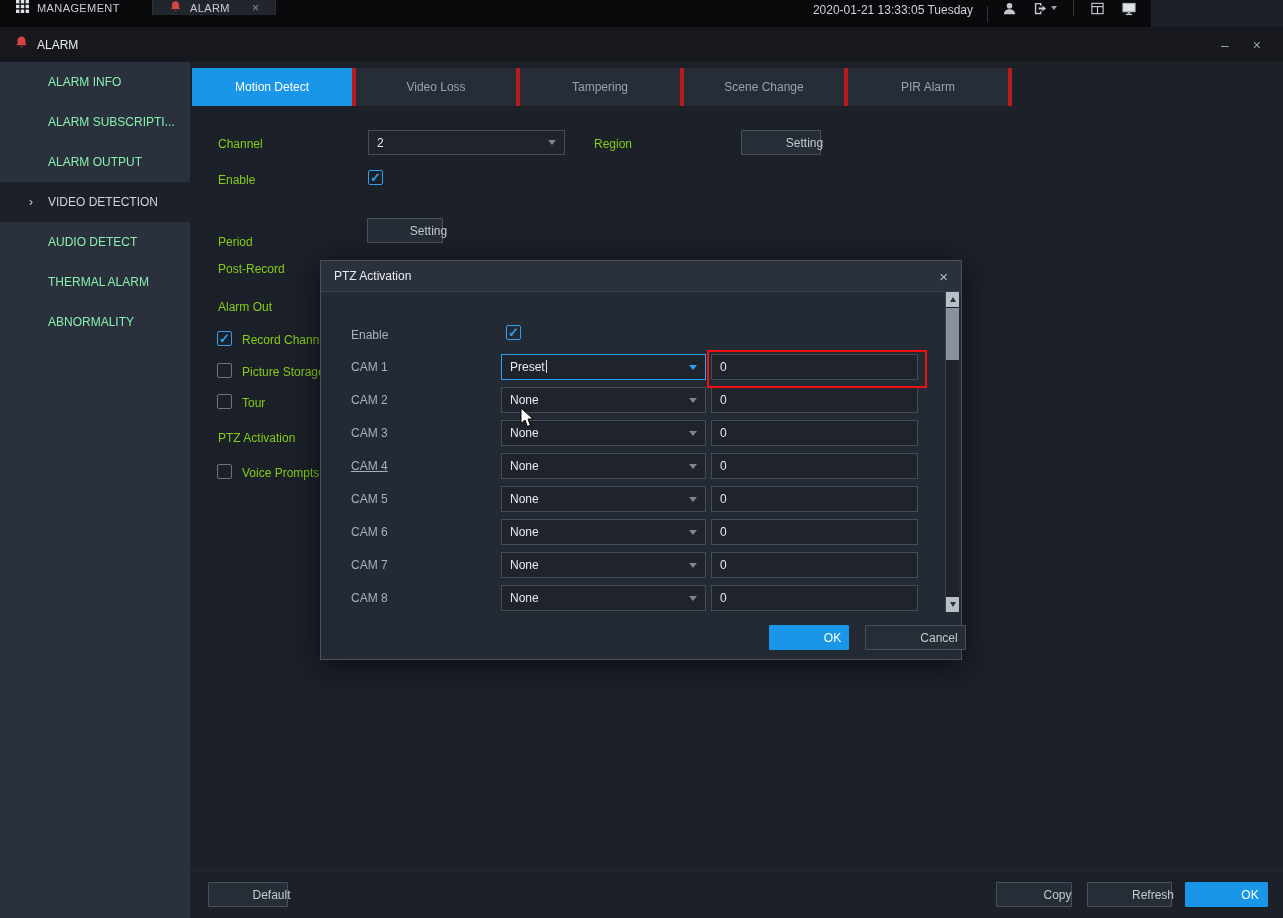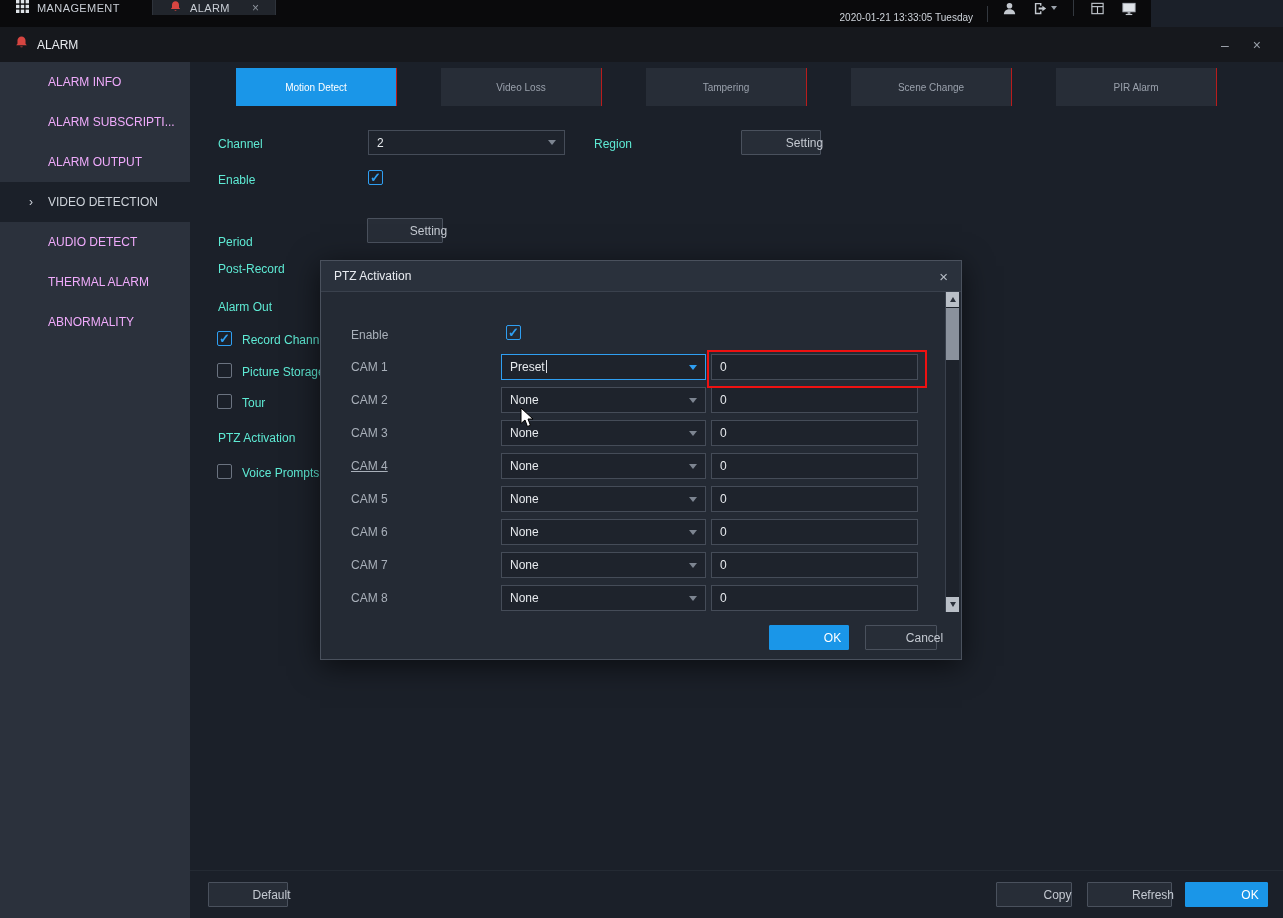--- a/index.html
+++ b/index.html
@@ -4,42 +4,42 @@
 <style>
   html,body{margin:0;padding:0;background:#10131a;}
   #stage{position:relative;width:1283px;height:918px;background:#1b2029;overflow:hidden;
          font-family:"Liberation Sans", sans-serif;-webkit-font-smoothing:antialiased;}
   
   .topbar{position:absolute;left:0;top:0;width:1151px;height:27px;background:#0a0a0c;display:flex;align-items:flex-start;}
   .top-tab{display:flex;align-items:center;gap:8px;padding:0 16px;color:#c9ced5;font-size:11px;letter-spacing:.4px;cursor:pointer;}
   .top-tab.mgmt{width:120px;}
   .top-tab.alarm-active{background:#21252c;border-left:1px solid #2e333b;border-right:1px solid #2e333b;}
   .tab-close{margin-left:14px;color:#8d939c;font-size:12px;cursor:pointer;}
-  .datetime{margin-left:auto;display:flex;align-items:center;color:#ced3da;font-size:10px;padding:12px 14px;}
+  .datetime{margin-left:auto;display:flex;align-items:center;color:#ced3da;font-size:12px;padding:3px 14px;}
   .vsep{width:1px;height:16px;background:#33383f;align-self:center;}
   .top-icons{display:flex;align-items:center;gap:16px;padding:0 14px;}
   .ticon{display:flex;align-items:center;cursor:pointer;}
   .caret-sm{width:0;height:0;border-left:3px solid transparent;border-right:3px solid transparent;border-top:4px solid #9aa1aa;margin-left:3px;}
   
   .winbar{position:absolute;left:0;top:27px;width:1283px;height:35px;background:#16181d;display:flex;align-items:center;padding:0 14px;box-sizing:border-box;}
   .winbar .title{color:#e8ebef;font-size:12px;margin-left:8px;}
   .winctrl{margin-left:auto;display:flex;gap:24px;padding-right:8px;}
   .winctrl span{color:#9aa0a9;font-size:14px;line-height:14px;cursor:pointer;}
   
   .sidebar{position:absolute;left:0;top:62px;width:190px;height:856px;background:#2b313c;}
-  .side-item{position:relative;height:40px;line-height:40px;padding-left:48px;color:#f0abfc;font-size:12px;cursor:pointer;white-space:nowrap;overflow:hidden;}
+  .side-item{position:relative;height:40px;line-height:40px;padding-left:48px;color:#86efac;font-size:12px;cursor:pointer;white-space:nowrap;overflow:hidden;}
   .side-item.active{background:#1b2029;color:#ced3da;}
   .side-arrow{position:absolute;left:29px;top:0;color:#ced3da;font-size:12px;}
   
   .content-bg{position:absolute;left:190px;top:62px;width:1093px;height:856px;background:#1b2029;}
   .tabs{position:absolute;left:192px;top:68px;display:flex;}
-  .tab{width:160px;height:38px;display:flex;align-items:center;justify-content:center;background:#272d37;color:#9aa1ac;font-size:10px;border-right:1px solid #b91c1c;cursor:pointer;margin-left:44px;}
+  .tab{width:160px;height:38px;display:flex;align-items:center;justify-content:center;background:#272d37;color:#9aa1ac;font-size:12px;border-right:4px solid #b91c1c;cursor:pointer;}
   .tab.active{background:#1a96e8;color:#fff;}
   
-  .lbl{position:absolute;color:#5eead4;font-size:12px;line-height:14px;white-space:nowrap;}
+  .lbl{position:absolute;color:#84cc16;font-size:12px;line-height:14px;white-space:nowrap;}
   .field{position:absolute;background:#1e232c;border:1px solid #454c58;color:#e7eaee;font-size:12px;display:flex;align-items:center;padding:0 8px;box-sizing:border-box;}
   .select{justify-content:space-between;cursor:pointer;}
   .caret{width:0;height:0;border-left:4px solid transparent;border-right:4px solid transparent;border-top:5px solid #7d8591;}
   .select.focused{border-color:#2f9ff2;}
   .select.focused .caret{border-top-color:#2f9ff2;}
   .text-caret{display:inline-block;width:1px;height:13px;background:#dfe3e8;margin-left:1px;vertical-align:-2px;}
   .btn{position:absolute;display:flex;align-items:center;justify-content:center;font-size:12px;box-sizing:border-box;cursor:pointer;border-radius:1px;padding-left:47px;}
   .btn.dark{background:#272d37;border:1px solid #4a515d;color:#c4c9d1;}
   .btn.blue{background:#1a96e8;border:1px solid #1a96e8;color:#fff;}
   .checkbox{position:absolute;width:15px;height:15px;border:1px solid #6b7380;border-radius:2px;box-sizing:border-box;background:transparent;cursor:pointer;}
@@ -269,21 +269,21 @@
       <div class="scroll-btn up">
           <span class="tri-up"></span>
         </div>
       <div class="scroll-thumb"></div>
       <div class="scroll-btn down">
           <span class="tri-down"></span>
         </div>
     </div>
 
     <div class="btn blue" style="left:448px;top:364px;width:80px;height:25px;">OK</div>
-    <div class="btn dark" style="left:544px;top:364px;width:72px;height:25px;">Cancel</div>
+    <div class="btn dark" style="left:544px;top:364px;width:101px;height:25px;">Cancel</div>
   </div>
 
   <div class="footer-line"></div>
   <div class="btn dark" style="left:208px;top:882px;width:80px;height:25px;">Default</div>
   <div class="btn dark" style="left:996px;top:882px;width:76px;height:25px;">Copy</div>
   <div class="btn dark" style="left:1087px;top:882px;width:85px;height:25px;">Refresh</div>
   <div class="btn blue" style="left:1185px;top:882px;width:83px;height:25px;">OK</div>
 
   <div class="cursor">
     <svg width="16" height="22" viewBox="0 0 16 22">

